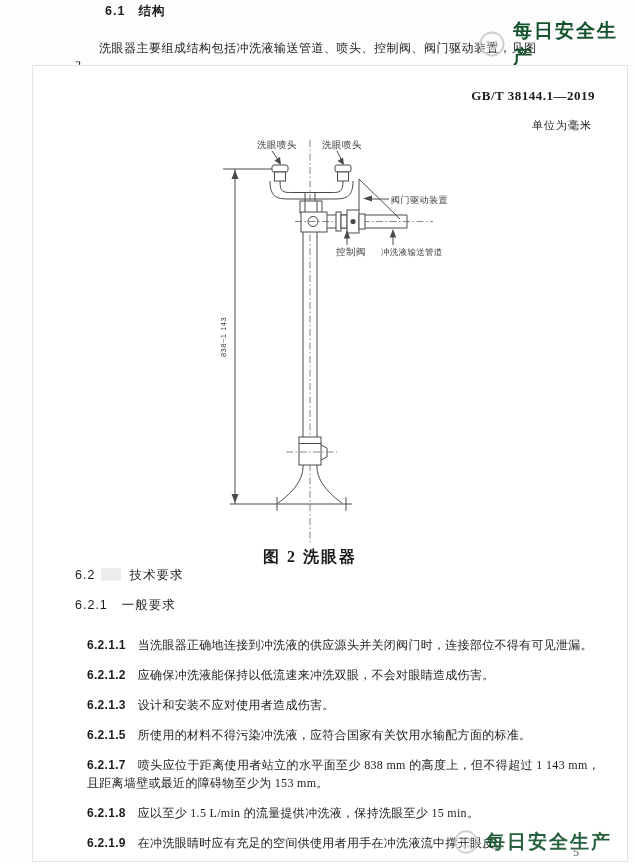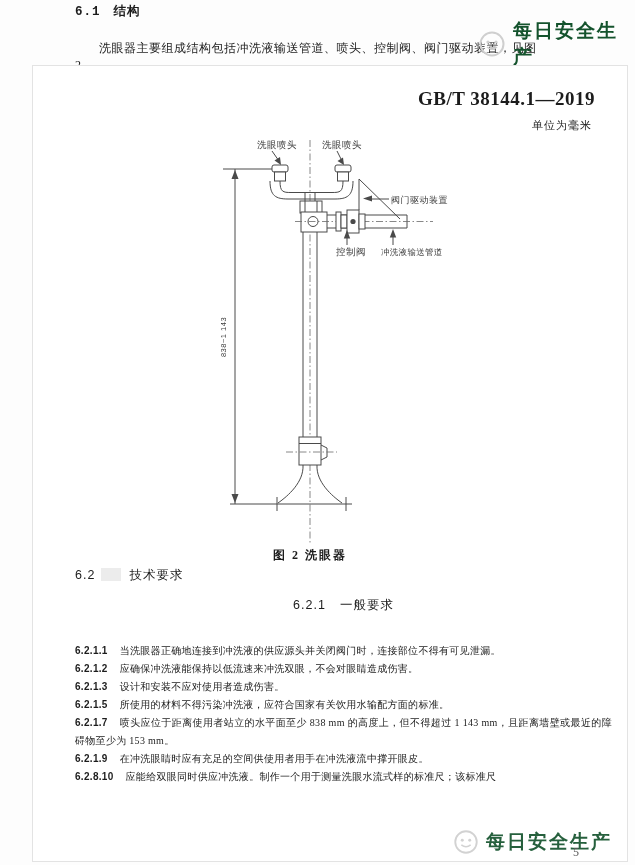--- a/index.html
+++ b/index.html
@@ -1,55 +1,55 @@
 <!DOCTYPE html>
 <html><head>
 <meta charset="utf-8">
 <style>
   html,body{margin:0;padding:0;background:#ffffff;}
   #stage{position:relative;width:635px;height:865px;background:#fdfdfd;overflow:hidden;
          font-family:"Liberation Serif","DejaVu Serif",serif;color:#1c1c1c;}
-  .sans{font-family:Liberation Mono, monospace;}
+  .sans{font-family:Liberation Sans, sans-serif;margin-left:30px;}
   .abs{position:absolute;}
 
   
   #intro-heading{left:75px;top:3px;font-weight:bold;font-size:12.5px;letter-spacing:1px;}
   #intro-heading .gap{display:inline-block;width:13px;}
   #intro-para{left:75px;top:40px;width:470px;font-size:12px;line-height:17px;text-indent:2em;
               letter-spacing:0.5px;}
 
   
   #page-frame{left:32px;top:65px;width:594px;height:795px;border:1px solid #e3e3e3;background:#fff;}
 
-  #std-code{top:88px;right:40px;font-size:19px;font-weight:bold;letter-spacing:0.5px;text-align:right;}
+  #std-code{top:88px;right:40px;font-size:13px;font-weight:bold;letter-spacing:0.5px;text-align:right;}
   #unit-note{top:118px;right:43px;font-size:11px;letter-spacing:1px;}
 
   
   .watermark{display:flex;align-items:center;gap:6px;color:#14532d;
              font-family:"Liberation Sans","DejaVu Sans",sans-serif;font-weight:bold;
              font-size:19px;letter-spacing:2px;pointer-events:none;}
   #wm-top{left:477px;top:18px;}
   #wm-bottom{left:452px;top:828px;opacity:0.92;z-index:5;}
   .wm-logo{flex:0 0 auto;}
 
   #page-number{left:573px;top:845px;font-size:12px;color:#555;z-index:6;}
 
   
   #figure-svg{left:205px;top:132px;z-index:2;}
   #figure-caption{left:225px;top:547px;width:170px;text-align:center;font-weight:bold;
-                  font-size:12px;letter-spacing:2px;}
+                  font-size:16px;letter-spacing:2px;}
 
   
   #text-body{left:75px;top:567px;width:537px;}
   .h-sec{font-family:"Liberation Sans","DejaVu Sans",sans-serif;font-weight:normal;
          font-size:12.5px;letter-spacing:1px;margin:0 0 13px 0;}
   .h-sec .num{margin-right:14px;}
   #heading-62 .smudge{display:inline-block;width:20px;height:13px;background:#ececec;
                       vertical-align:-2px;margin:0 8px 0 -8px;}
-  .clause{margin:0;font-size:10px;line-height:18px;text-align:justify;letter-spacing:0.3px;}
+  .clause{margin:12px;font-size:12px;line-height:18px;text-align:justify;letter-spacing:0.3px;}
   .clause .cnum{font-family:"Liberation Sans","DejaVu Sans",sans-serif;font-weight:bold;
                 margin-right:12px;white-space:nowrap;}
 
   svg text{font-family:"Liberation Sans","DejaVu Sans",sans-serif;fill:#3c3c3c;}
   .stroke{stroke:#4a4a4a;stroke-width:1;fill:none;}
   .fillw{fill:#fff;stroke:#4a4a4a;stroke-width:1;}
   .cline{stroke:#6a6a6a;stroke-width:0.8;fill:none;stroke-dasharray:7 2.5 1.5 2.5;}
   .arr{fill:#4a4a4a;stroke:none;}
 </style>
 </head>
@@ -169,29 +169,30 @@
       <polygon class="arr" points="393,229 389.8,237.5 396.2,237.5"></polygon>
     </g>
   </svg>
 
   <div class="abs" id="figure-caption">图 2  洗眼器</div>
 
   <div class="abs" id="text-body">
     <p class="h-sec" id="heading-62">
       <span class="num">6.2</span><span class="smudge"></span><span>技术要求</span>
     </p>
-    <p class="h-sec" id="heading-621" style="margin-bottom:28px;text-align:center;">
+    <p class="h-sec" id="heading-621" style="margin-bottom:22px;">
       <span class="num">6.2.1</span><span>一般要求</span>
     </p>
 
     <p class="clause"><span class="cnum">6.2.1.1</span><span>当洗眼器正确地连接到冲洗液的供应源头并关闭阀门时，连接部位不得有可见泄漏。</span></p>
     <p class="clause"><span class="cnum">6.2.1.2</span><span>应确保冲洗液能保持以低流速来冲洗双眼，不会对眼睛造成伤害。</span></p>
     <p class="clause"><span class="cnum">6.2.1.3</span><span>设计和安装不应对使用者造成伤害。</span></p>
     <p class="clause"><span class="cnum">6.2.1.5</span><span>所使用的材料不得污染冲洗液，应符合国家有关饮用水输配方面的标准。</span></p>
     <p class="clause"><span class="cnum">6.2.1.7</span><span>喷头应位于距离使用者站立的水平面至少 838 mm 的高度上，但不得超过 1 143 mm，且距离墙壁或最近的障碍物至少为 153 mm。</span></p>
+    <p class="clause"><span class="cnum">6.2.1.8</span><span>应以至少 1.5 L/min 的流量提供冲洗液，保持洗眼至少 15 min。</span></p>
     <p class="clause"><span class="cnum">6.2.1.9</span><span>在冲洗眼睛时应有充足的空间供使用者用手在冲洗液流中撑开眼皮。</span></p>
     <p class="clause"><span class="cnum">6.2.8.10</span><span>应能给双眼同时供应冲洗液。制作一个用于测量洗眼水流式样的标准尺；该标准尺</span></p>
   </div>
 
   <div class="abs watermark" id="wm-bottom">
     <svg class="wm-logo" width="28" height="28" viewBox="0 0 30 30">
       <circle cx="15" cy="15" r="11.5" fill="none" stroke="#cfcfcf" stroke-width="2"></circle>
       <circle cx="11" cy="13" r="1.6" fill="#cfcfcf"></circle>
       <circle cx="19" cy="13" r="1.6" fill="#cfcfcf"></circle>
       <path d="M10,18 Q15,22 20,18" fill="none" stroke="#cfcfcf" stroke-width="1.6"></path>

